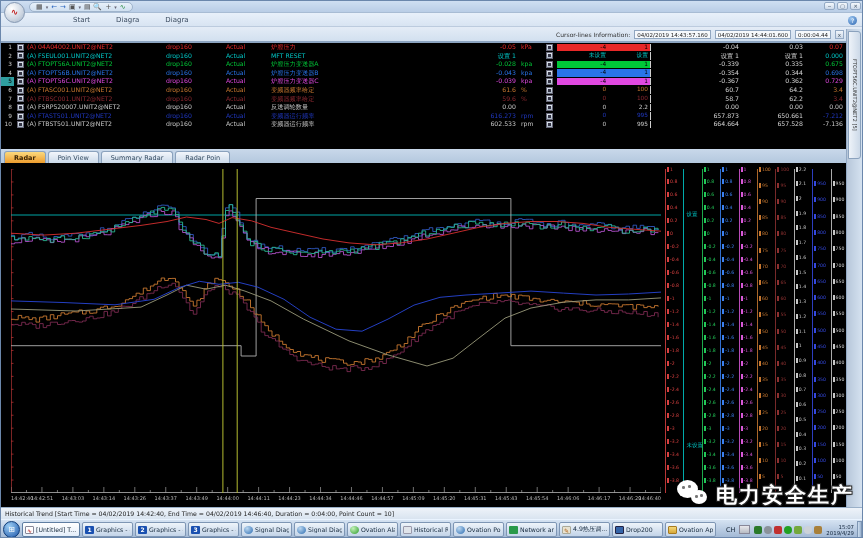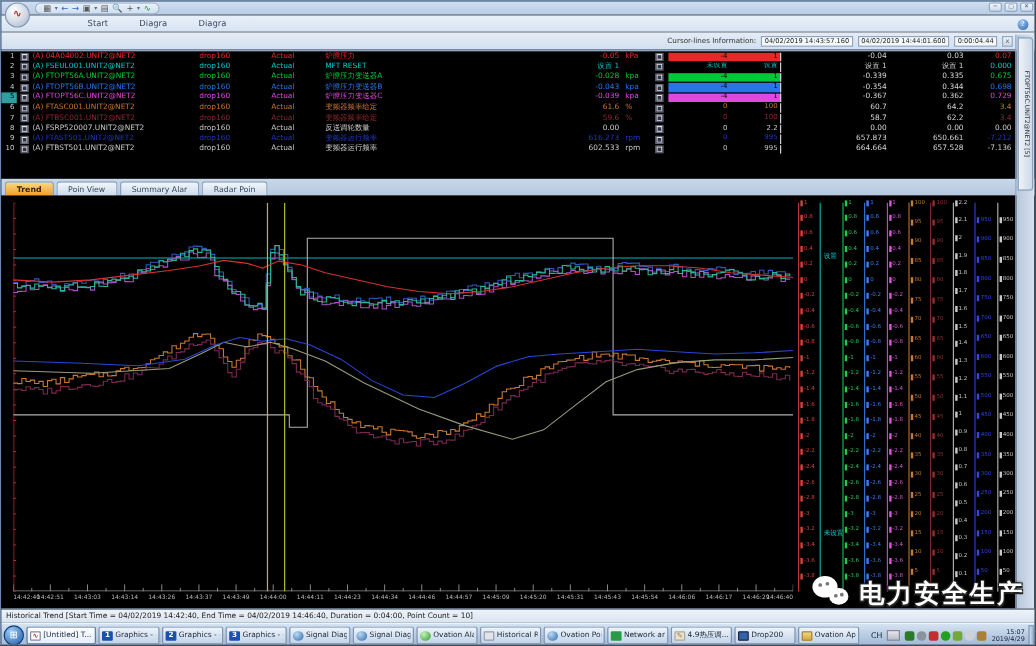--- a/index.html
+++ b/index.html
@@ -365,23 +365,23 @@
           <span style="color:#c8c8c8">0</span>
           <span style="color:#c8c8c8">995</span>
         </div>
         <div class="c-c1">664.664</div>
         <div class="c-c2">657.528</div>
         <div class="c-diff" style="color: rgb(200, 200, 200);">-7.136</div>
       </div>
     </div>
 
   <div class="tabstrip">
-      <div class="tab active">Trend</div>
+      <div class="tab active">Radar</div>
       <div class="tab">Poin View</div>
-      <div class="tab">Summary Alar</div>
+      <div class="tab">Summary Radar</div>
       <div class="tab">Radar Poin</div>
     </div>
 
   <div class="chartpanel">
     <svg class="plot" id="plot" width="650" height="324" viewBox="0 0 650 324">
         <line x1="0.5" y1="0" x2="0.5" y2="324" stroke="#7a2424" stroke-width="1"></line>
         <line x1="0" y1="0" x2="2.5" y2="0" stroke="#b03030" stroke-width="0.8"></line>
         <line x1="0" y1="12.96" x2="2.5" y2="12.96" stroke="#b03030" stroke-width="0.8"></line>
         <line x1="0" y1="25.92" x2="2.5" y2="25.92" stroke="#b03030" stroke-width="0.8"></line>
         <line x1="0" y1="38.88" x2="2.5" y2="38.88" stroke="#b03030" stroke-width="0.8"></line>

